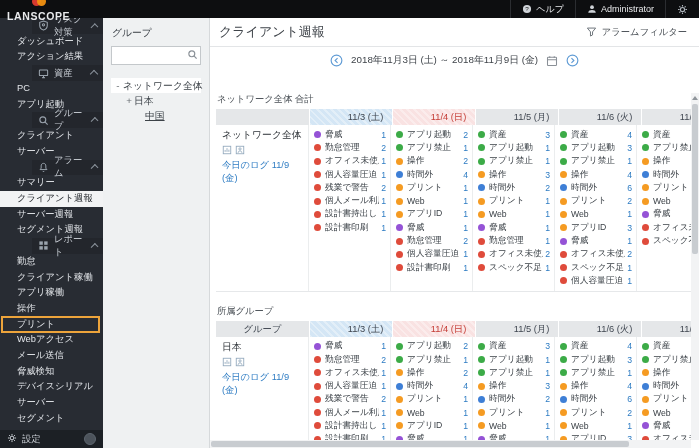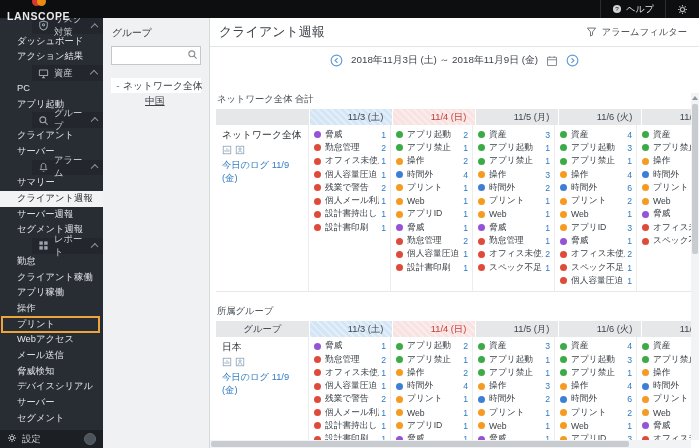--- a/index.html
+++ b/index.html
@@ -101,20 +101,29 @@
     </div>
     <div class="topbar-right">
       <div class="tb-item">
         <span>
           <svg width="10" height="10" viewBox="0 0 16 16">
               <circle cx="8" cy="8" r="6.5" fill="#cfd3d8"></circle>
               <text x="8" y="11.5" text-anchor="middle" font-size="10" fill="#0d0e10" font-family="sans-serif">?</text>
             </svg>
         </span>
         <span>ヘルプ</span>
+      </div>
+      <div class="tb-item">
+        <span>
+          <svg width="10" height="10" viewBox="0 0 16 16">
+              <circle cx="8" cy="5" r="3" fill="#cfd3d8"></circle>
+              <path d="M2 14 C2 10.5 5 9.5 8 9.5 C11 9.5 14 10.5 14 14 Z" fill="#cfd3d8"></path>
+            </svg>
+        </span>
+        <span>Administrator</span>
       </div>
       <div class="tb-item">
         <span>
           <svg width="11" height="11" viewBox="0 0 16 16" stroke="#aeb4bb" fill="none" stroke-width="1.6">
               <circle cx="8" cy="8" r="3"></circle>
               <path d="M8 1.5v2.3M8 12.2v2.3M1.5 8h2.3M12.2 8h2.3M3.4 3.4l1.6 1.6M11 11l1.6 1.6M12.6 3.4L11 5M5 11l-1.6 1.6"></path>
             </svg>
         </span>
       </div>
     </div>
@@ -214,20 +223,21 @@
       <input type="text" placeholder="" style="">
       <span class="mag">
         <svg width="11" height="11" viewBox="0 0 16 16" stroke="#8a9097" fill="none" stroke-width="1.7">
             <circle cx="7" cy="7" r="4.3"></circle>
             <path d="M10.4 10.4 L14 14"></path>
           </svg>
       </span>
     </div>
     <div class="tree" id="group-tree">
         <div class="tree-row selected" style="padding-left: 2px;"><span class="expander">-</span><span>ネットワーク全体</span></div>
+        <div class="tree-row" style="padding-left: 13px;"><span class="expander">+</span><span>日本</span></div>
         <div class="tree-row" style="padding-left: 24px; text-decoration: underline;"><span class="expander"> </span><span>中国</span></div>
       </div>
   </div>
 
   <div class="main">
     <div class="main-header">
       <span class="main-title">クライアント週報</span>
       <span class="alarm-filter">
         <span>
           <svg width="11" height="11" viewBox="0 0 16 16" stroke="#6a7178" fill="none" stroke-width="1.4">

